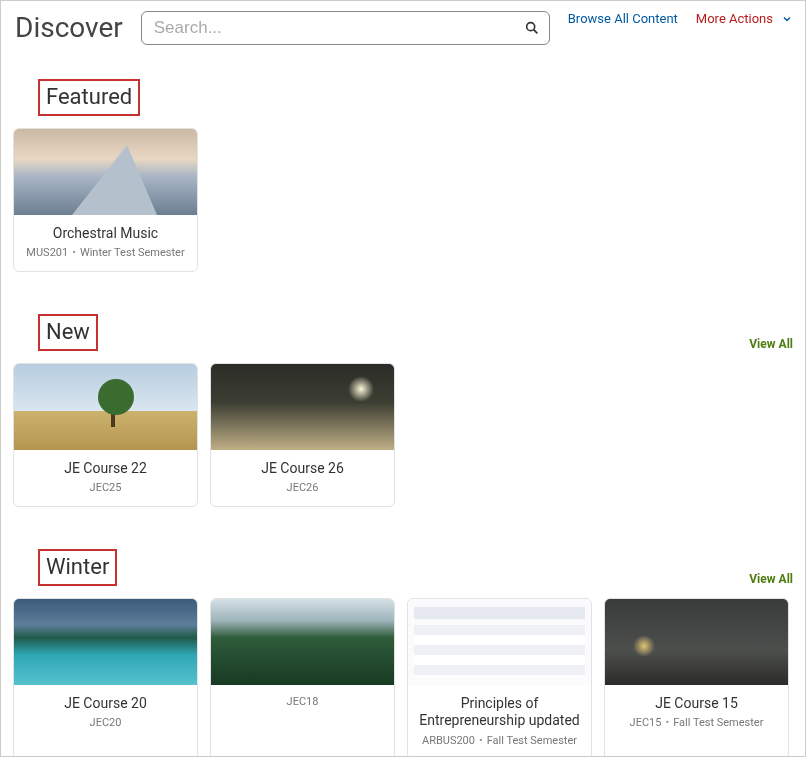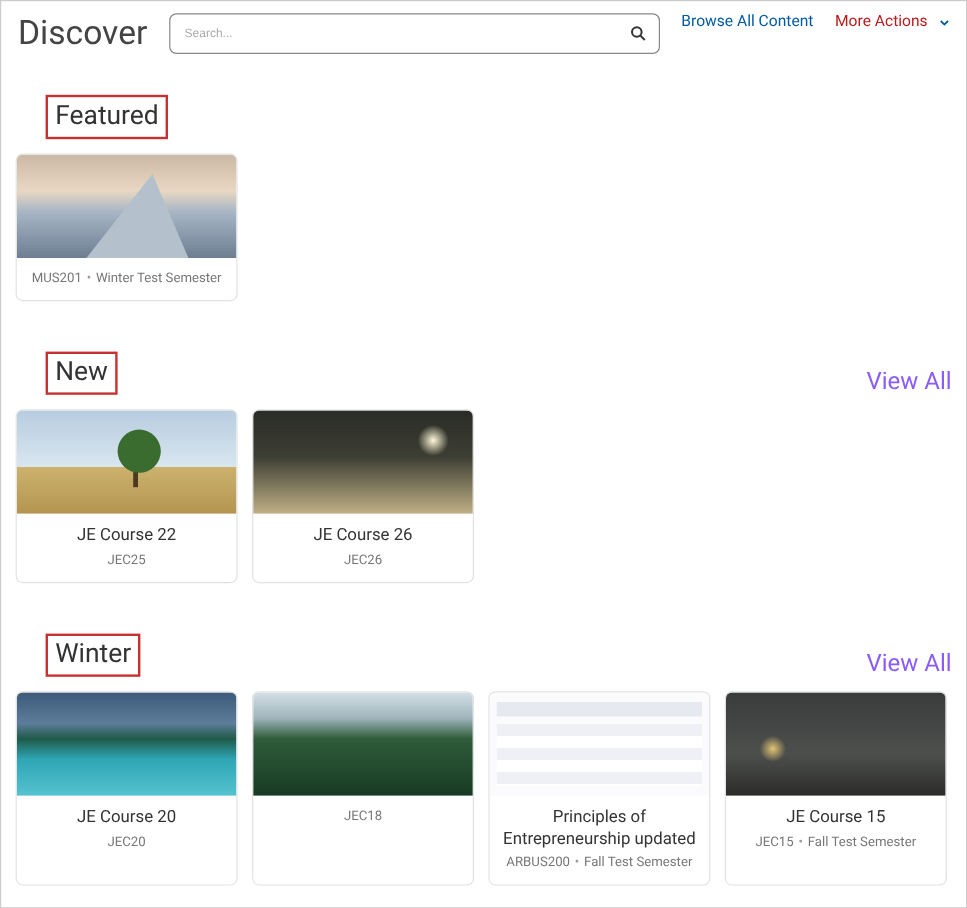--- a/index.html
+++ b/index.html
@@ -29,21 +29,21 @@
     position: relative;
     display: flex;
     align-items: center;
   }
   .search-input {
     width: 100%;
     height: 34px;
     border: 1px solid #888;
     border-radius: 6px;
     padding: 4px 36px 4px 12px;
-    font-size: 10px;
+    font-size: 17px;
     color: #333;
     background: #fff;
   }
   .search-input::placeholder { color: #aaa; }
   .search-icon {
     position: absolute;
     right: 10px;
     top: 50%;
     transform: translateY(-50%);
     width: 16px;
@@ -83,24 +83,25 @@
   }
   .section-title {
     font-size: 22px;
     font-weight: 400;
     color: #333;
     border: 2px solid #c63232;
     padding: 2px 6px;
     line-height: 1.3;
   }
   .view-all {
-    color: #8b5cf6;
-    font-size: 20px;
+    color: #4d7c0f;
+    font-size: 12px;
     text-decoration: none;
     cursor: pointer;
+    font-weight: bold;
   }
   .cards {
     display: flex;
     gap: 12px;
     flex-wrap: nowrap;
   }
   .card {
     width: 185px;
     border: 1px solid #e2e2e2;
     border-radius: 6px;
@@ -171,20 +172,21 @@
 </div>
 
 <div class="section">
   <div class="section-header">
     <span class="section-title">Featured</span>
   </div>
   <div class="cards">
     <div class="card">
       <div class="card-img thumb-mountain"></div>
       <div class="card-body">
+        <div class="card-title">Orchestral Music</div>
         <div class="card-meta">
           <span>MUS201</span><span class="dot"></span><span>Winter Test Semester</span>
         </div>
       </div>
     </div>
   </div>
 </div>
 
 <div class="section">
   <div class="section-header">

